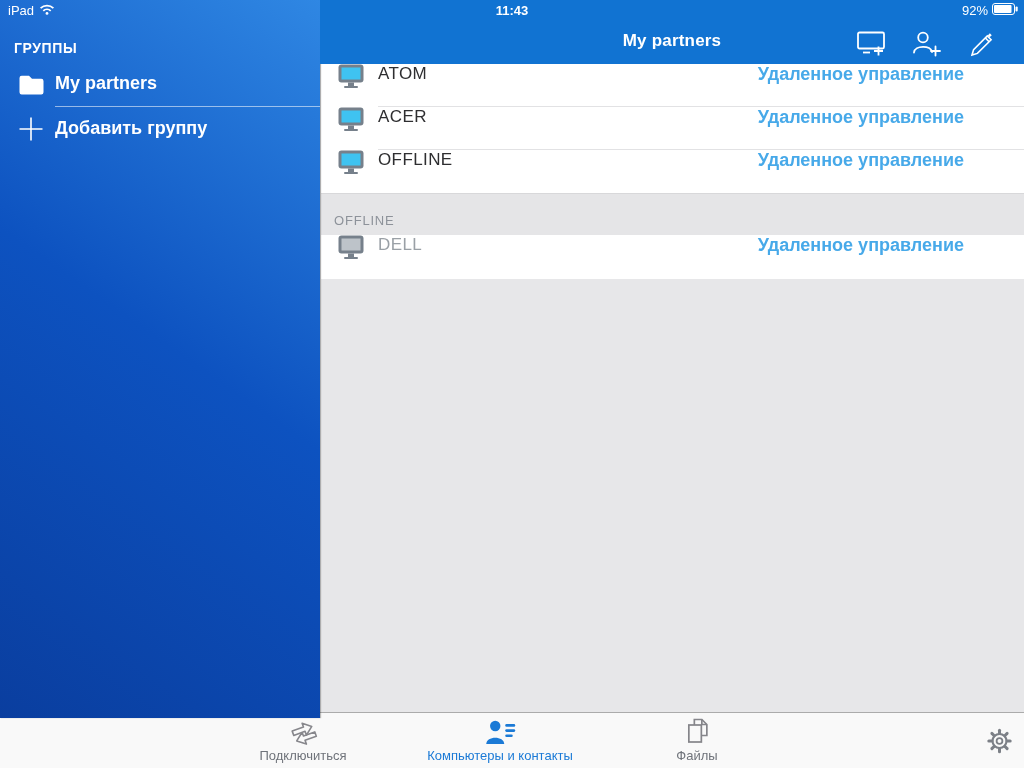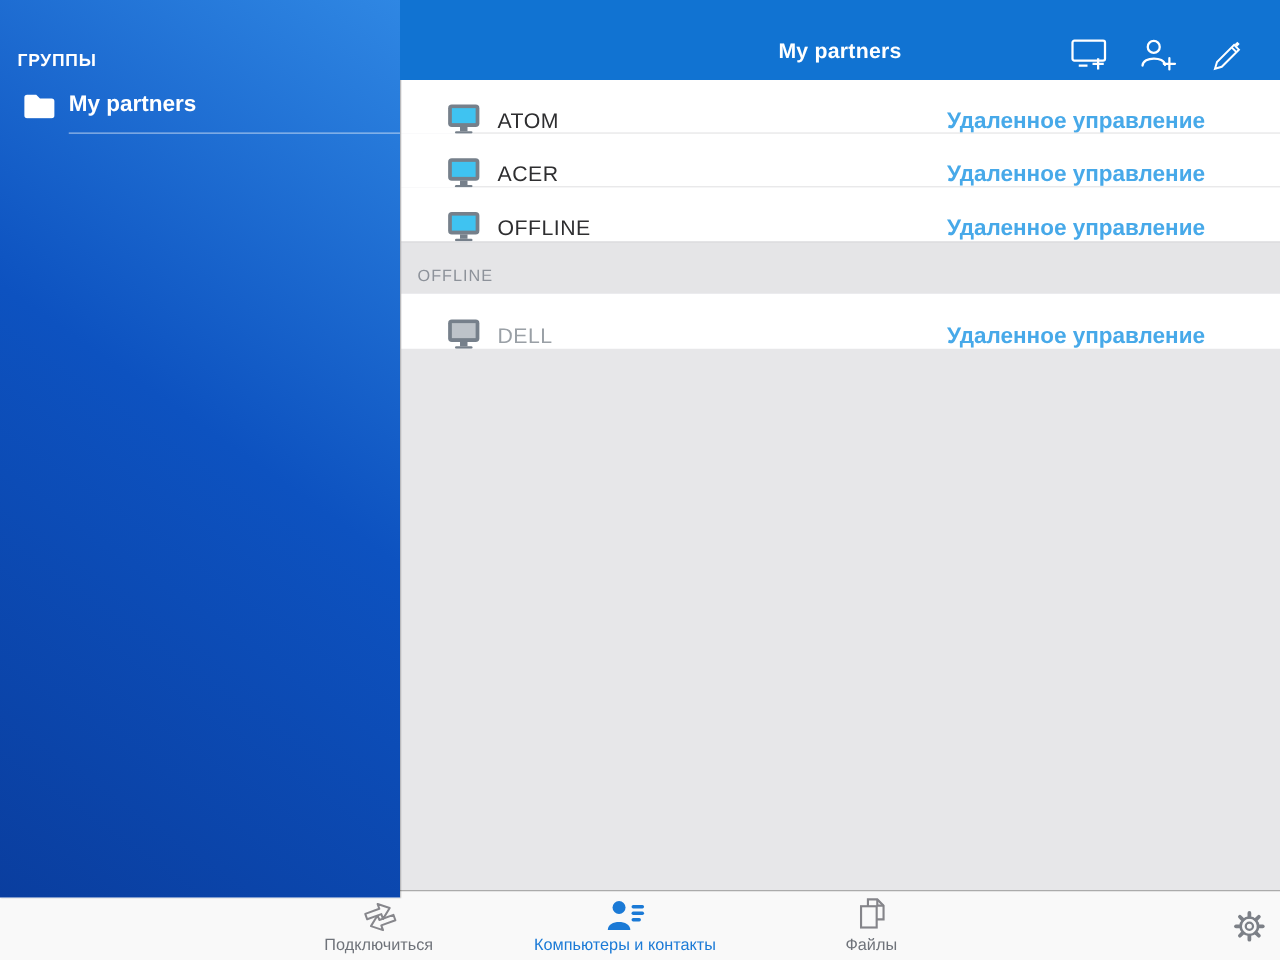--- a/index.html
+++ b/index.html
@@ -49,21 +49,21 @@
   .nav-icons {
     position:absolute; right:27px; top:22px; height:42px;
     display:flex; align-items:center; gap:23px;
   }
   .nav-icon-btn { width:32px; height:30px; display:flex; align-items:center; justify-content:center; }
 
   
   .list { position:absolute; left:321px; top:64px; width:703px; z-index:5; }
   .row {
     position:relative; height:43px; background:#fff;
-    display:flex; align-items:flex-end;padding-left:20px;
+    display:flex; align-items:flex-start;
   }
   .row .sep { position:absolute; left:57px; right:0; bottom:0; height:1px; background:#e2e2e4; }
   .row-icon { margin-left:17px; width:26px; flex:0 0 auto; display:flex; }
   .row-name { margin-left:14px; font-size:17px; color:var(--row_text); letter-spacing:0.4px; }
   .row-action { margin-left:auto; margin-right:60px; font-size:18px; color:var(--link_blue); cursor:default;font-weight:bold; }
   .section-header {
     height:42px; background:#e5e5e7; border-top:1px solid #d8d8da;
     display:flex; align-items:flex-end; padding:0 0 7px 13px;
     color:var(--section_text); font-size:13px; letter-spacing:0.8px;
   }
@@ -86,35 +86,66 @@
   .tab-connect { left:303px; }
   .tab-computers { left:500px; }
   .tab-files { left:697px; }
   .gear-btn { position:absolute; right:11px; top:50%; transform:translateY(-50%); cursor:default; display:flex; }
 </style>
 </head>
 <body>
 
 <div class="screen">
 
+  <div class="status-bar">
+    <div class="sb-left">
+      <span>iPad</span>
+      <span>
+        <svg width="16" height="12" viewBox="0 0 16 12">
+          <path d="M1.6,5.2 a9,9 0 0 1 12.8,0" stroke="#fff" stroke-width="1.7" fill="none"></path>
+          <path d="M4.3,7.9 a5,5 0 0 1 7.4,0" stroke="#fff" stroke-width="1.7" fill="none"></path>
+          <circle cx="8" cy="10.4" r="1.4" fill="#fff"></circle>
+        </svg>
+      </span>
+    </div>
+    <div class="sb-time">11:43</div>
+    <div class="sb-right">
+      <span>92%</span>
+      <span>
+        <svg width="26" height="12" viewBox="0 0 26 12">
+          <rect x="0.5" y="0.5" width="22" height="11" rx="2.5" stroke="#fff" fill="none"></rect>
+          <rect x="2" y="2" width="17.5" height="8" rx="1" fill="#fff"></rect>
+          <rect x="23.5" y="3.5" width="2.2" height="5" rx="1" fill="#fff"></rect>
+        </svg>
+      </span>
+    </div>
+  </div>
 
   <div class="sidebar">
     <div class="groups-title">ГРУППЫ</div>
 
     <div class="group-item">
       <span class="g-icon">
         <svg width="27" height="21" viewBox="0 0 27 21">
           <path d="M1.5,4 a2.2,2.2 0 0 1 2.2,-2.2 h7.3 l3,3 h9.3 a2.2,2.2 0 0 1 2.2,2.2 v11.3 a2.2,2.2 0 0 1 -2.2,2.2 h-19.6 a2.2,2.2 0 0 1 -2.2,-2.2 z" fill="#fff"></path>
         </svg>
       </span>
       <span class="g-label">My partners</span>
     </div>
 
     <div class="sidebar-divider"></div>
 
+    <div class="add-group">
+      <span class="a-icon">
+        <svg width="28" height="28" viewBox="0 0 28 28">
+          <path d="M14,2.5 v23 M2.5,14 h23" stroke="#fff" stroke-width="1.6" fill="none"></path>
+        </svg>
+      </span>
+      <span class="a-label">Добавить группу</span>
+    </div>
   </div>
 
   <div class="main-header">
     <div class="main-title">My partners</div>
     <div class="nav-icons">
       <span class="nav-icon-btn">
         <svg width="32" height="30" viewBox="0 0 32 30">
           <g stroke="#fff" stroke-width="1.8" fill="none">
             <rect x="3" y="4.5" width="26" height="16" rx="1.5"></rect>
             <path d="M8,24.5 h7"></path>

